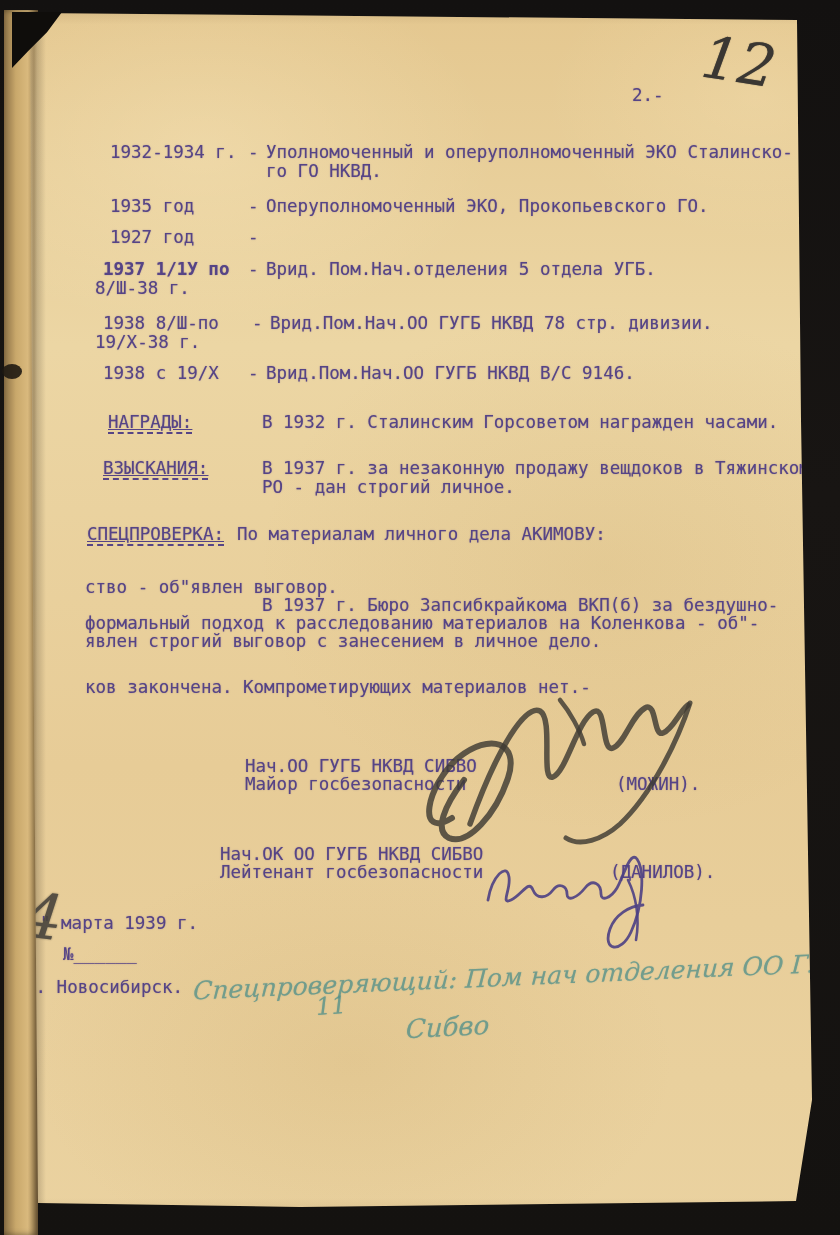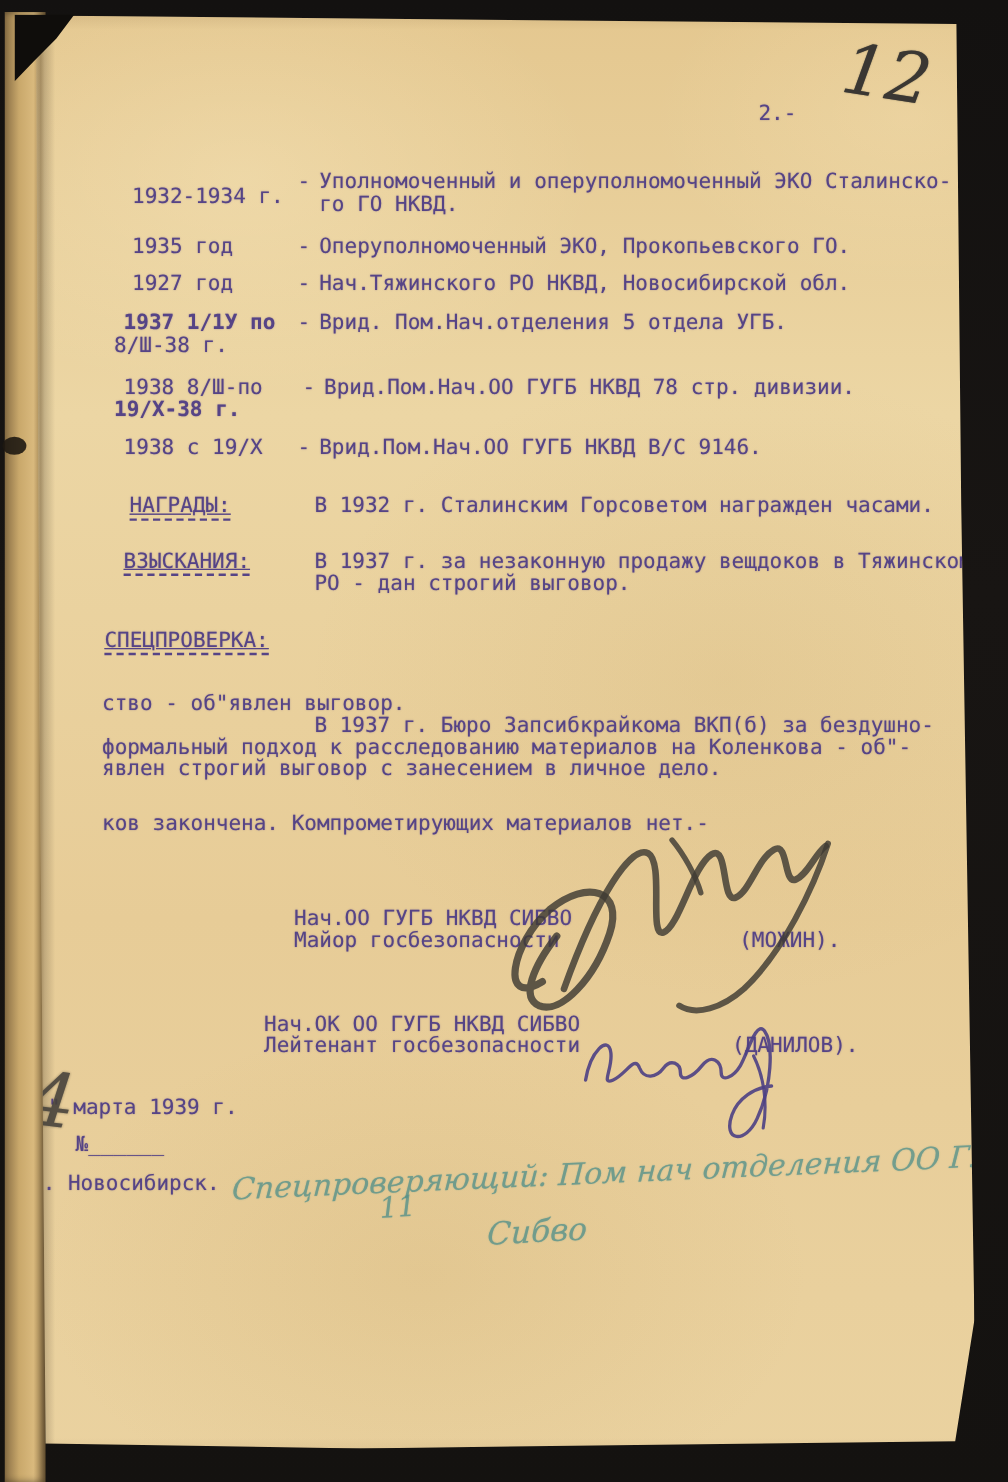--- a/index.html
+++ b/index.html
@@ -49,55 +49,55 @@
 <div class="scene">
 
   <div class="under-strip"></div>
 
   <div class="paper">
     <div class="paper-shade"></div>
     <div class="crease"></div>
 
     <div class="t" style="left:632px;top:86px;">2.-</div>
 
-    <div class="t" style="left:110px;top:143px;margin-top:12px;">1932-1934 г.</div>
+    <div class="t" style="left:110px;top:143px;">1932-1934 г.</div>
     <div class="t" style="left:248px;top:143px;">-</div>
     <div class="t" style="left:266px;top:143px;">Уполномоченный и оперуполномоченный ЭКО Сталинско-</div>
     <div class="t" style="left:266px;top:162px;">го ГО НКВД.</div>
 
     <div class="t" style="left:110px;top:197px;">1935 год</div>
     <div class="t" style="left:248px;top:197px;">-</div>
     <div class="t" style="left:266px;top:197px;">Оперуполномоченный ЭКО, Прокопьевского ГО.</div>
 
     <div class="t" style="left:110px;top:228px;">1927 год</div>
     <div class="t" style="left:248px;top:228px;">-</div>
-    <div class="t" style="left:266px;top:228px;">Нач.Тяжинского РО НКВД, Новосибирской обл.</div>
 
     <div class="t" style="left:103px;top:260px;font-weight:bold;">1937 1/1У по</div>
     <div class="t" style="left:95px;top:279px;">8/Ш-38 г.</div>
     <div class="t" style="left:248px;top:260px;">-</div>
     <div class="t" style="left:266px;top:260px;">Врид. Пом.Нач.отделения 5 отдела УГБ.</div>
 
     <div class="t" style="left:103px;top:314px;">1938 8/Ш-по</div>
-    <div class="t" style="left:95px;top:333px;font-weight:bold;">19/Х-38 г.</div>
+    <div class="t" style="left:95px;top:333px;">19/Х-38 г.</div>
     <div class="t" style="left:252px;top:314px;">-</div>
     <div class="t" style="left:270px;top:314px;">Врид.Пом.Нач.ОО ГУГБ НКВД 78 стр. дивизии.</div>
 
     <div class="t" style="left:103px;top:364px;">1938 с 19/Х</div>
     <div class="t" style="left:248px;top:364px;">-</div>
     <div class="t" style="left:266px;top:364px;">Врид.Пом.Нач.ОО ГУГБ НКВД В/С 9146.</div>
 
     <div class="t" style="left:108px;top:413px;"><span class="label">НАГРАДЫ:</span></div>
     <div class="t" style="left:262px;top:413px;">В 1932 г. Сталинским Горсоветом награжден часами.</div>
 
     <div class="t" style="left:103px;top:459px;"><span class="label">ВЗЫСКАНИЯ:</span></div>
     <div class="t" style="left:262px;top:459px;">В 1937 г. за незаконную продажу вещдоков в Тяжинском</div>
-    <div class="t" style="left:262px;top:478px;">РО - дан строгий выговор.</div>
+    <div class="t" style="left:262px;top:478px;">РО - дан строгий личное.</div>
 
     <div class="t" style="left:87px;top:525px;"><span class="label">СПЕЦПРОВЕРКА:</span></div>
+    <div class="t" style="left:237px;top:525px;">По материалам личного дела АКИМОВУ:</div>
 
     <div class="t" style="left:85px;top:578px;">ство - об"явлен выговор.</div>
 
     <div class="t" style="left:262px;top:596px;text-align:right;">В 1937 г. Бюро Запсибкрайкома ВКП(б) за бездушно-</div>
     <div class="t" style="left:85px;top:632px;">явлен строгий выговор с занесением в личное дело.</div>
     <div class="t" style="left:85px;top:614px;">формальный подход к расследованию материалов на Коленкова - об"-</div>
 
     <div class="t" style="left:85px;top:678px;">ков закончена. Компрометирующих материалов нет.-</div>
 
     <div class="t" style="left:245px;top:757px;">Нач.ОО ГУГБ НКВД СИБВО</div>

